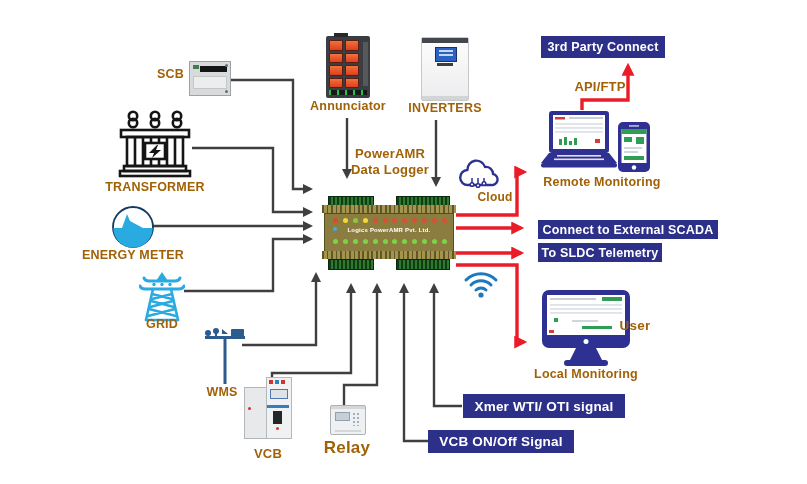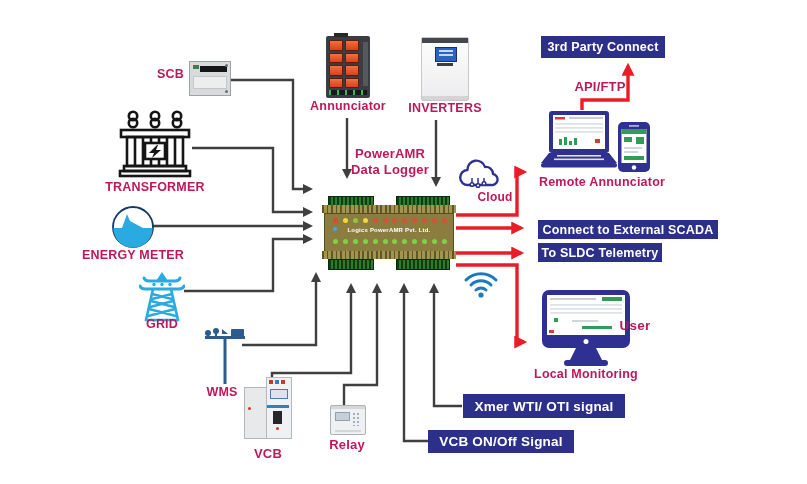--- a/index.html
+++ b/index.html
@@ -1,19 +1,19 @@
 <!DOCTYPE html>
 <html><head>
 <meta charset="utf-8">
 <style>
   html,body{margin:0;padding:0;background:#fff;}
   .canvas{position:relative;width:807px;height:484px;background:#ffffff;overflow:hidden;
           font-family:"Liberation Sans", sans-serif;}
   .wires{position:absolute;left:0;top:0;pointer-events:none;}
-  .lbl{position:absolute;font-weight:bold;color:#be185d;text-align:center;letter-spacing:.2px;line-height:1.15;}
+  .lbl{position:absolute;font-weight:bold;color:#a16207;text-align:center;letter-spacing:.2px;line-height:1.15;}
   .banner{position:absolute;background:#2d3089;color:#fff;font-weight:bold;display:flex;
           align-items:center;justify-content:center;white-space:nowrap;letter-spacing:.2px;}
   .abs{position:absolute;}
 
   
   .logger{position:absolute;left:322px;top:196px;width:134px;height:72px;}
   .tstrip{position:absolute;height:9px;border:1px solid #0c2a0e;
           background:repeating-linear-gradient(90deg,#0f3d12 0 2px,#2f7a33 2px 4px);}
   .step{position:absolute;left:0;width:134px;height:8px;background:#a4954e;
         background-image:repeating-linear-gradient(90deg,rgba(40,35,10,.55) 0 1.5px,transparent 1.5px 4.5px);}
@@ -175,21 +175,21 @@
     <span class="vcb-dot" style="left:4px;top:30px;"></span>
   </div>
   <div class="lbl" style="left:243px;top:447px;width:50px;font-size:13px;">VCB</div>
 
   <div class="relaybox" style="left:330px;top:405px;">
     <span class="rel-top"></span>
     <span class="rel-scr"></span>
     <span class="rel-btns"></span>
     <span class="rel-bot"></span>
   </div>
-  <div class="lbl" style="left:318px;top:438px;width:58px;font-size:13px;">Relay</div>
+  <div class="lbl" style="left:318px;top:438px;width:58px;font-size:17px;">Relay</div>
 
   <div class="annun" style="left:326px;top:36px;">
     <span class="an-tab"></span>
     <div class="an-grid">
       <span class="an-cell"></span>
         <span class="an-cell"></span>
         <span class="an-cell"></span>
         <span class="an-cell"></span>
       <span class="an-cell"></span>
         <span class="an-cell"></span>
@@ -304,21 +304,21 @@
     <rect x="12" y="4" width="10" height="1.8" fill="rgba(255,255,255,.6)"></rect>
     <rect x="4.5" y="8" width="25" height="34" fill="#ffffff"></rect>
     <rect x="4.5" y="8" width="25" height="5" fill="#2f9e54"></rect>
     <rect x="7" y="16" width="8" height="5" fill="#2f9e54"></rect>
     <rect x="19" y="16" width="8" height="7" fill="#2f9e54"></rect>
     <rect x="7" y="26" width="18" height="2" fill="#cfd6dc"></rect>
     <rect x="7" y="30" width="14" height="2" fill="#cfd6dc"></rect>
     <rect x="7" y="35" width="20" height="4" fill="#2f9e54"></rect>
     <circle cx="17" cy="46.5" r="2.2" fill="#ffffff"></circle>
   </svg>
-  <div class="lbl" style="left:526px;top:175px;width:152px;font-size:12.5px;">Remote Annunciator</div>
+  <div class="lbl" style="left:526px;top:175px;width:152px;font-size:12.5px;">Remote Monitoring</div>
 
   <div class="banner" style="left:538px;top:220px;width:180px;height:19px;font-size:12.5px;">Connect to External SCADA</div>
   <div class="banner" style="left:538px;top:243px;width:124px;height:19px;font-size:12.5px;">To SLDC Telemetry</div>
 
   <svg class="abs" style="left:542px;top:290px;" width="88" height="78" viewBox="0 0 88 78">
     <rect x="0" y="0" width="88" height="58" rx="7" fill="#2e3192"></rect>
     <rect x="5" y="5" width="78" height="40" fill="#ffffff"></rect>
     <rect x="8" y="8" width="46" height="2" fill="#c7ced6"></rect>
     <rect x="60" y="7" width="20" height="4" fill="#2f9e54"></rect>
     <rect x="8" y="14" width="72" height="1.8" fill="#dde3e9"></rect>

